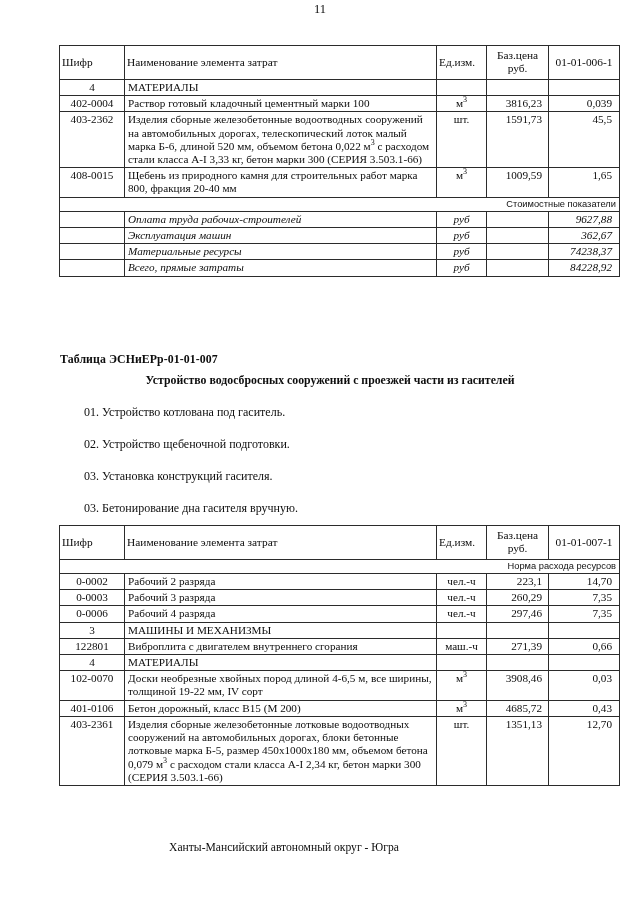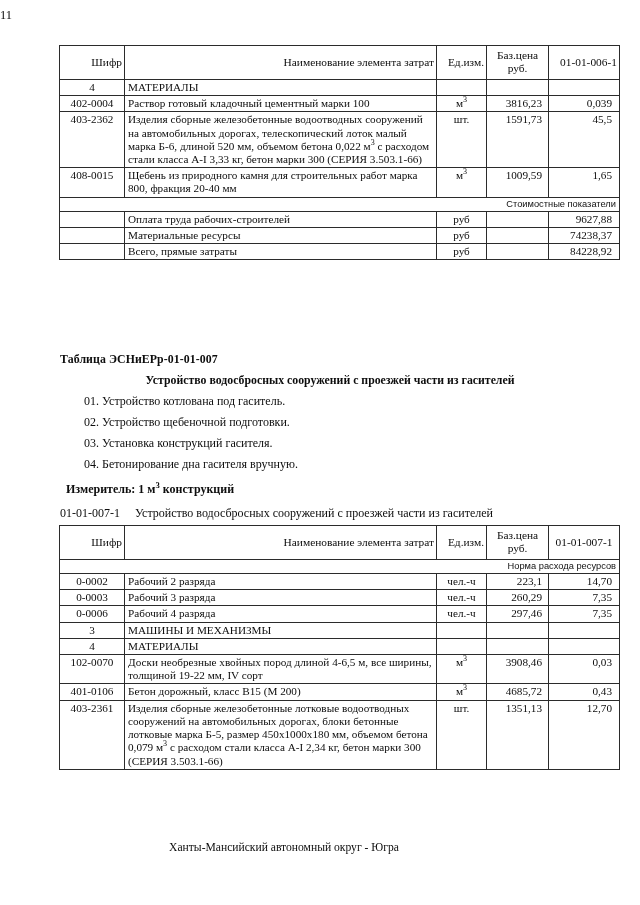--- a/index.html
+++ b/index.html
@@ -16,57 +16,57 @@
     overflow: hidden;
   }
   .page {
     position: absolute;
     left: 0; top: 0;
     width: 640px;
     height: 905px;
   }
   .page-number {
     position: absolute;
-    top: 8px;
+    top: 2px;
     left: 0;
     width: 640px;
-    text-align: left;
+    text-align: center;
     font-size: 12.5px;
   }
 
   
   table.esn {
     position: absolute;
     border-collapse: collapse;
     table-layout: fixed;
     font-size: 11.2px;
     background: #fff;
   }
   table.esn td, table.esn th {
     border: 1px solid #2b2b2b;
     padding: 1px 3px;
     vertical-align: top;
     font-weight: normal;
     line-height: 1.18;
   }
   table.esn th {
-    text-align: right;
+    text-align: left;
     vertical-align: middle;
     padding: 3px 2px;
     font-size: 11.4px;
   }
   .c-code    { width: 60px;  text-align: center; }
   .c-name    { width: 307px; text-align: left; }
   .c-unit    { width: 45px;  text-align: center; }
   .c-price   { width: 57px;  text-align: right; padding-right: 6px !important; }
   .c-val     { width: 66px;  text-align: right; padding-right: 7px !important; }
 
   .grp-num { text-align: center; font-weight: bold; }
   .grp-title { font-weight: bold; margin-left: 24px; }
-  .bold { font-weight: bold; }
+  .bold { font-weight: bold; font-style: italic; }
 
   .band td {
     font-family: "Liberation Sans", sans-serif;
     font-size: 9.3px;
     text-align: right;
     padding: 1px 7px 1px 3px;
     border-top: 1px solid #2b2b2b;
     border-bottom: 1px solid #2b2b2b;
     color: #111;
   }
@@ -96,21 +96,21 @@
   .sostav {
     text-align: center;
     font-style: italic;
     font-size: 12px;
     margin-top: 7px;
     padding-right: 28px;
   }
   .work-item {
     margin-left: 84px;
     font-size: 12px;
-    margin-top: 6px;
+    margin-top: 17px;
   }
   .izmeritel {
     margin-left: 66px;
     font-weight: bold;
     font-size: 12px;
     margin-top: 10px;
   }
   .code-line {
     margin-left: 60px;
     font-size: 12px;
@@ -137,21 +137,21 @@
   <table class="esn" id="table1" style="left:59px; top:45px; width:536px;">
     <thead>
       <tr>
         <th class="c-code">Шифр</th>
         <th class="c-name">Наименование элемента затрат</th>
         <th class="c-unit">Ед.изм.</th>
         <th class="c-price" style="text-align:center;padding-right:2px !important;">
           <span>Баз.цена</span><br>
           <span>руб.</span>
         </th>
-        <th class="c-val" style="padding-right:2px !important;">01-01-006-1</th>
+        <th class="c-val" style="text-align:center;padding-right:2px !important;">01-01-006-1</th>
       </tr>
     </thead>
     <tbody>
       <tr>
         <td class="c-code grp-num">4</td>
         <td class="c-name grp-title">МАТЕРИАЛЫ</td>
         <td class="c-unit"></td>
         <td class="c-price"></td>
         <td class="c-val"></td>
       </tr>
@@ -183,20 +183,27 @@
       <tr class="band">
         <td colspan="5">Стоимостные показатели</td>
       </tr>
 
       <tr>
         <td class="c-code"></td>
         <td class="c-name bold">Оплата труда рабочих-строителей</td>
         <td class="c-unit bold">руб</td>
         <td class="c-price"></td>
         <td class="c-val bold">9627,88</td>
+      </tr>
+      <tr>
+        <td class="c-code"></td>
+        <td class="c-name bold">Эксплуатация машин</td>
+        <td class="c-unit bold">руб</td>
+        <td class="c-price"></td>
+        <td class="c-val bold">362,67</td>
       </tr>
       <tr>
         <td class="c-code"></td>
         <td class="c-name bold">Материальные ресурсы</td>
         <td class="c-unit bold">руб</td>
         <td class="c-price"></td>
         <td class="c-val bold">74238,37</td>
       </tr>
       <tr>
         <td class="c-code"></td>
@@ -207,21 +214,21 @@
       </tr>
     </tbody>
   </table>
 
   <div class="narrative" style="top:352px;">
     <div class="tbl-label">Таблица  ЭСНиЕРр-01-01-007</div>
     <div class="tbl-title">Устройство водосбросных сооружений с проезжей части из гасителей</div>
     <div class="work-item">01. Устройство котлована под гаситель.</div>
     <div class="work-item">02. Устройство щебеночной подготовки.</div>
     <div class="work-item">03. Установка конструкций гасителя.</div>
-    <div class="work-item">04. Бетонирование дна гасителя вручную.</div>
+    <div class="work-item">03. Бетонирование дна гасителя вручную.</div>
     <div class="izmeritel">Измеритель: 1 м<span class="sup">3</span> конструкций</div>
     <div class="code-line">
       <span class="code-id">01-01-007-1</span><span>Устройство водосбросных сооружений с проезжей части из гасителей</span>
     </div>
   </div>
 
   <table class="esn" id="table2" style="left:59px; top:525px; width:536px;">
     <thead>
       <tr>
         <th class="c-code">Шифр</th>
@@ -262,20 +269,27 @@
       </tr>
 
       <tr>
         <td class="c-code grp-num">3</td>
         <td class="c-name grp-title">МАШИНЫ И МЕХАНИЗМЫ</td>
         <td class="c-unit"></td>
         <td class="c-price"></td>
         <td class="c-val"></td>
       </tr>
 
+      <tr>
+        <td class="c-code">122801</td>
+        <td class="c-name">Виброплита с двигателем внутреннего сгорания</td>
+        <td class="c-unit">маш.-ч</td>
+        <td class="c-price">271,39</td>
+        <td class="c-val">0,66</td>
+      </tr>
 
       <tr>
         <td class="c-code grp-num">4</td>
         <td class="c-name grp-title">МАТЕРИАЛЫ</td>
         <td class="c-unit"></td>
         <td class="c-price"></td>
         <td class="c-val"></td>
       </tr>
 
       <tr>

